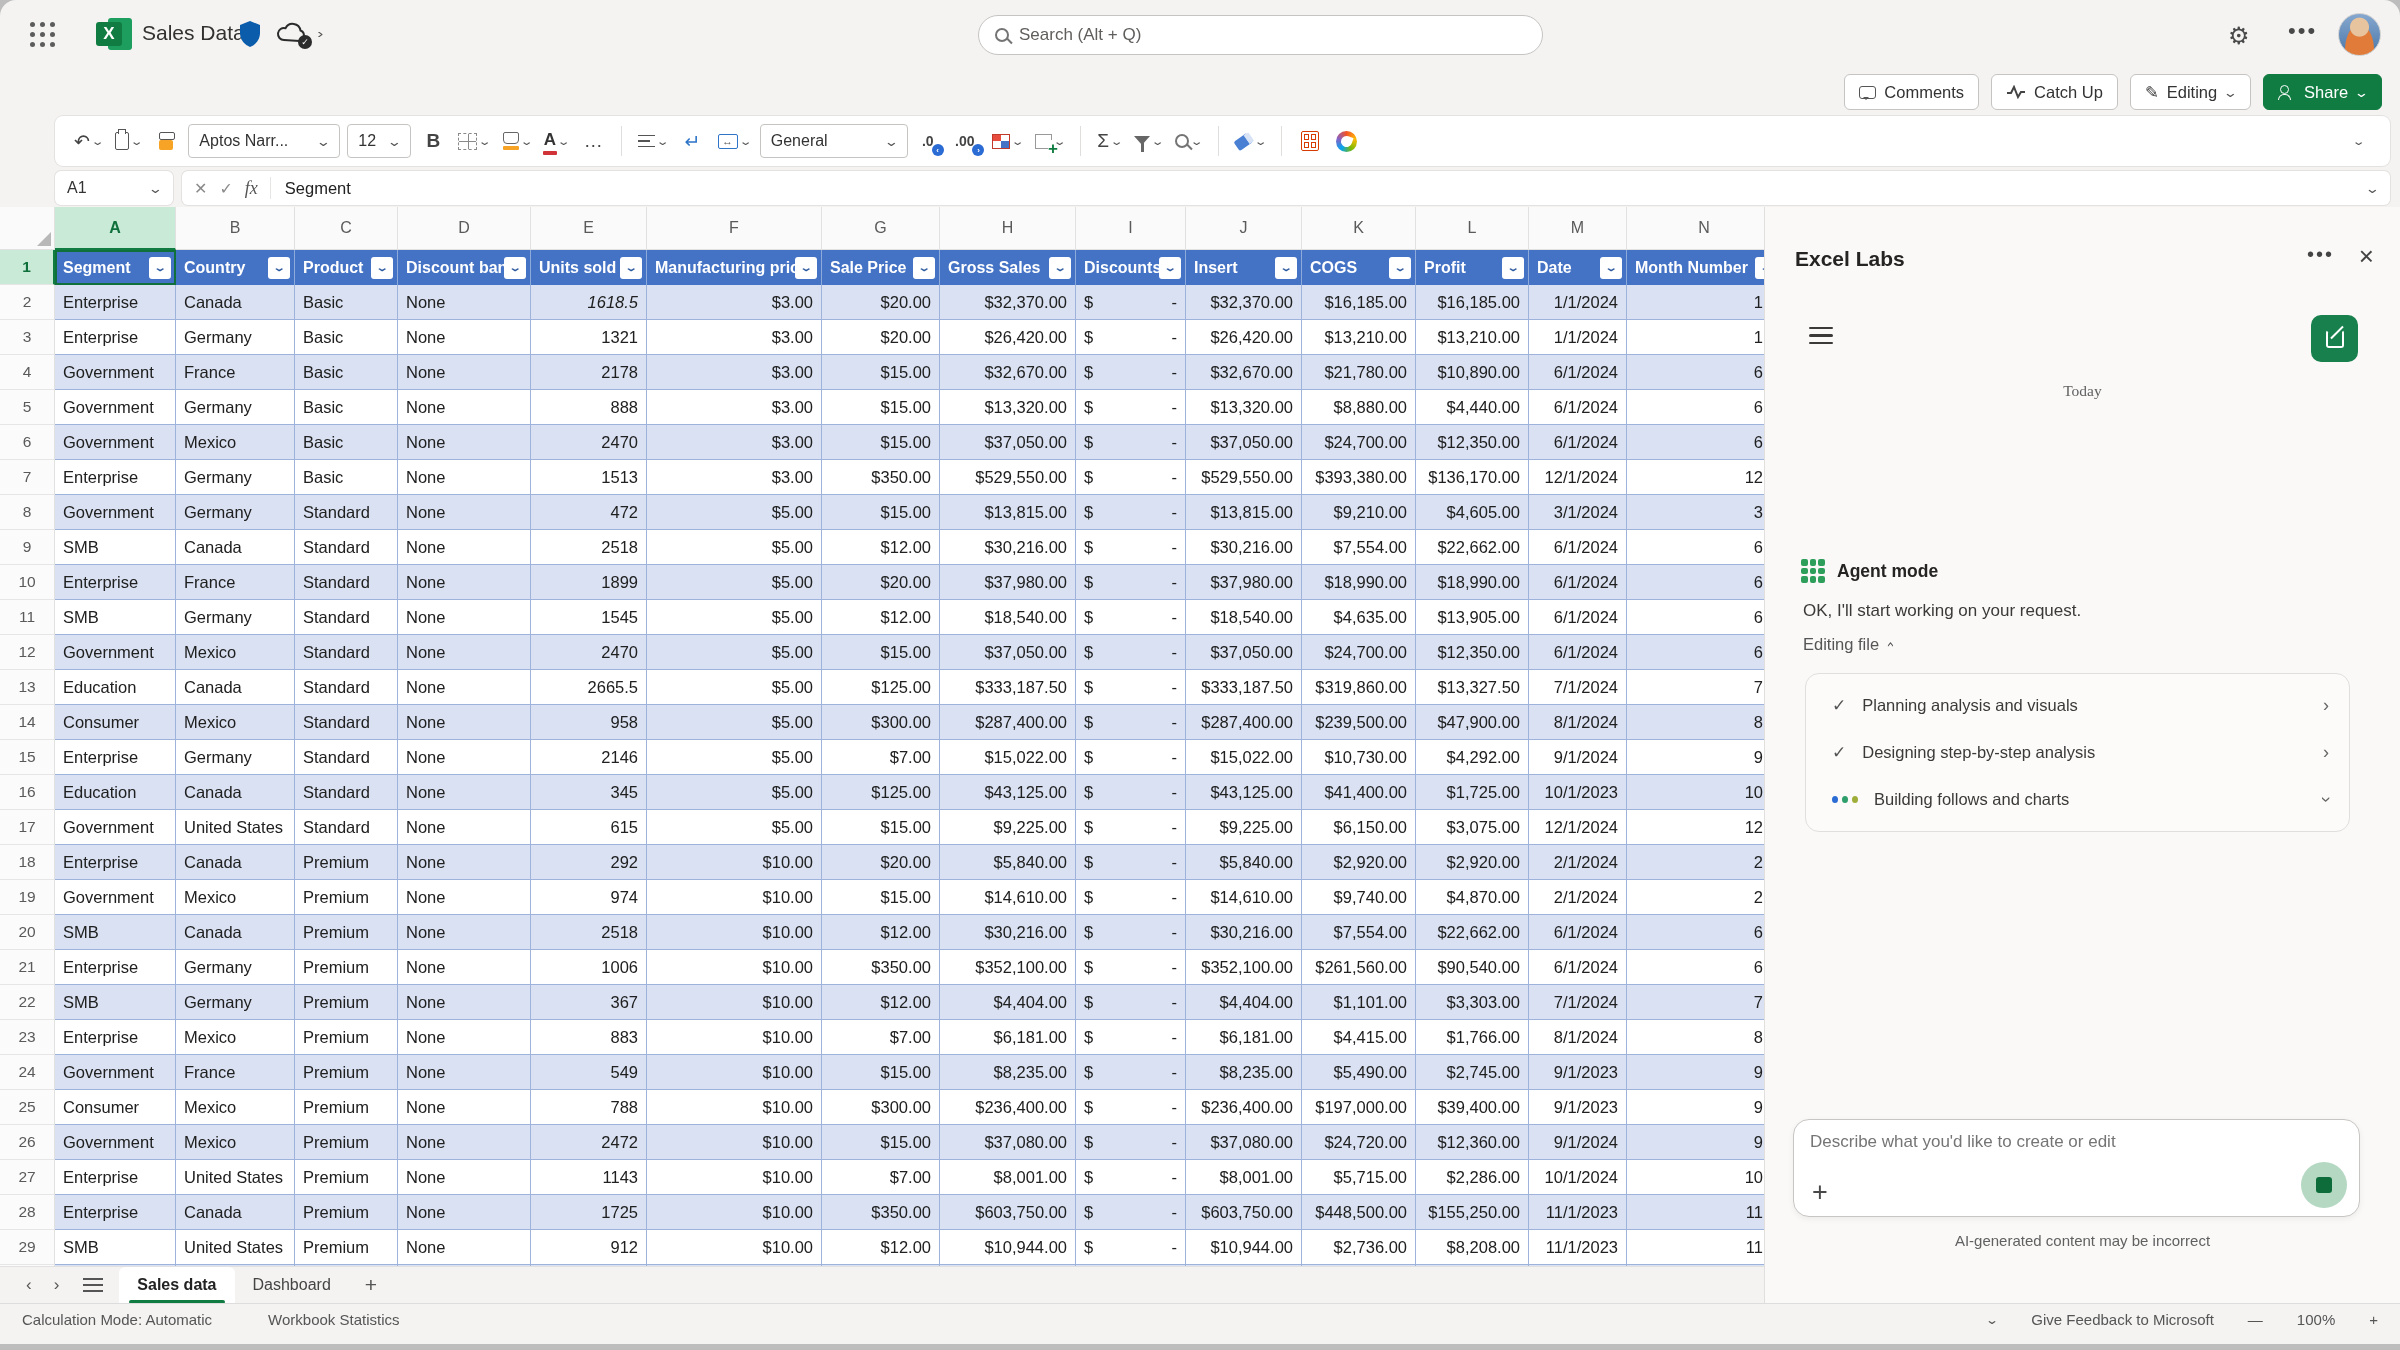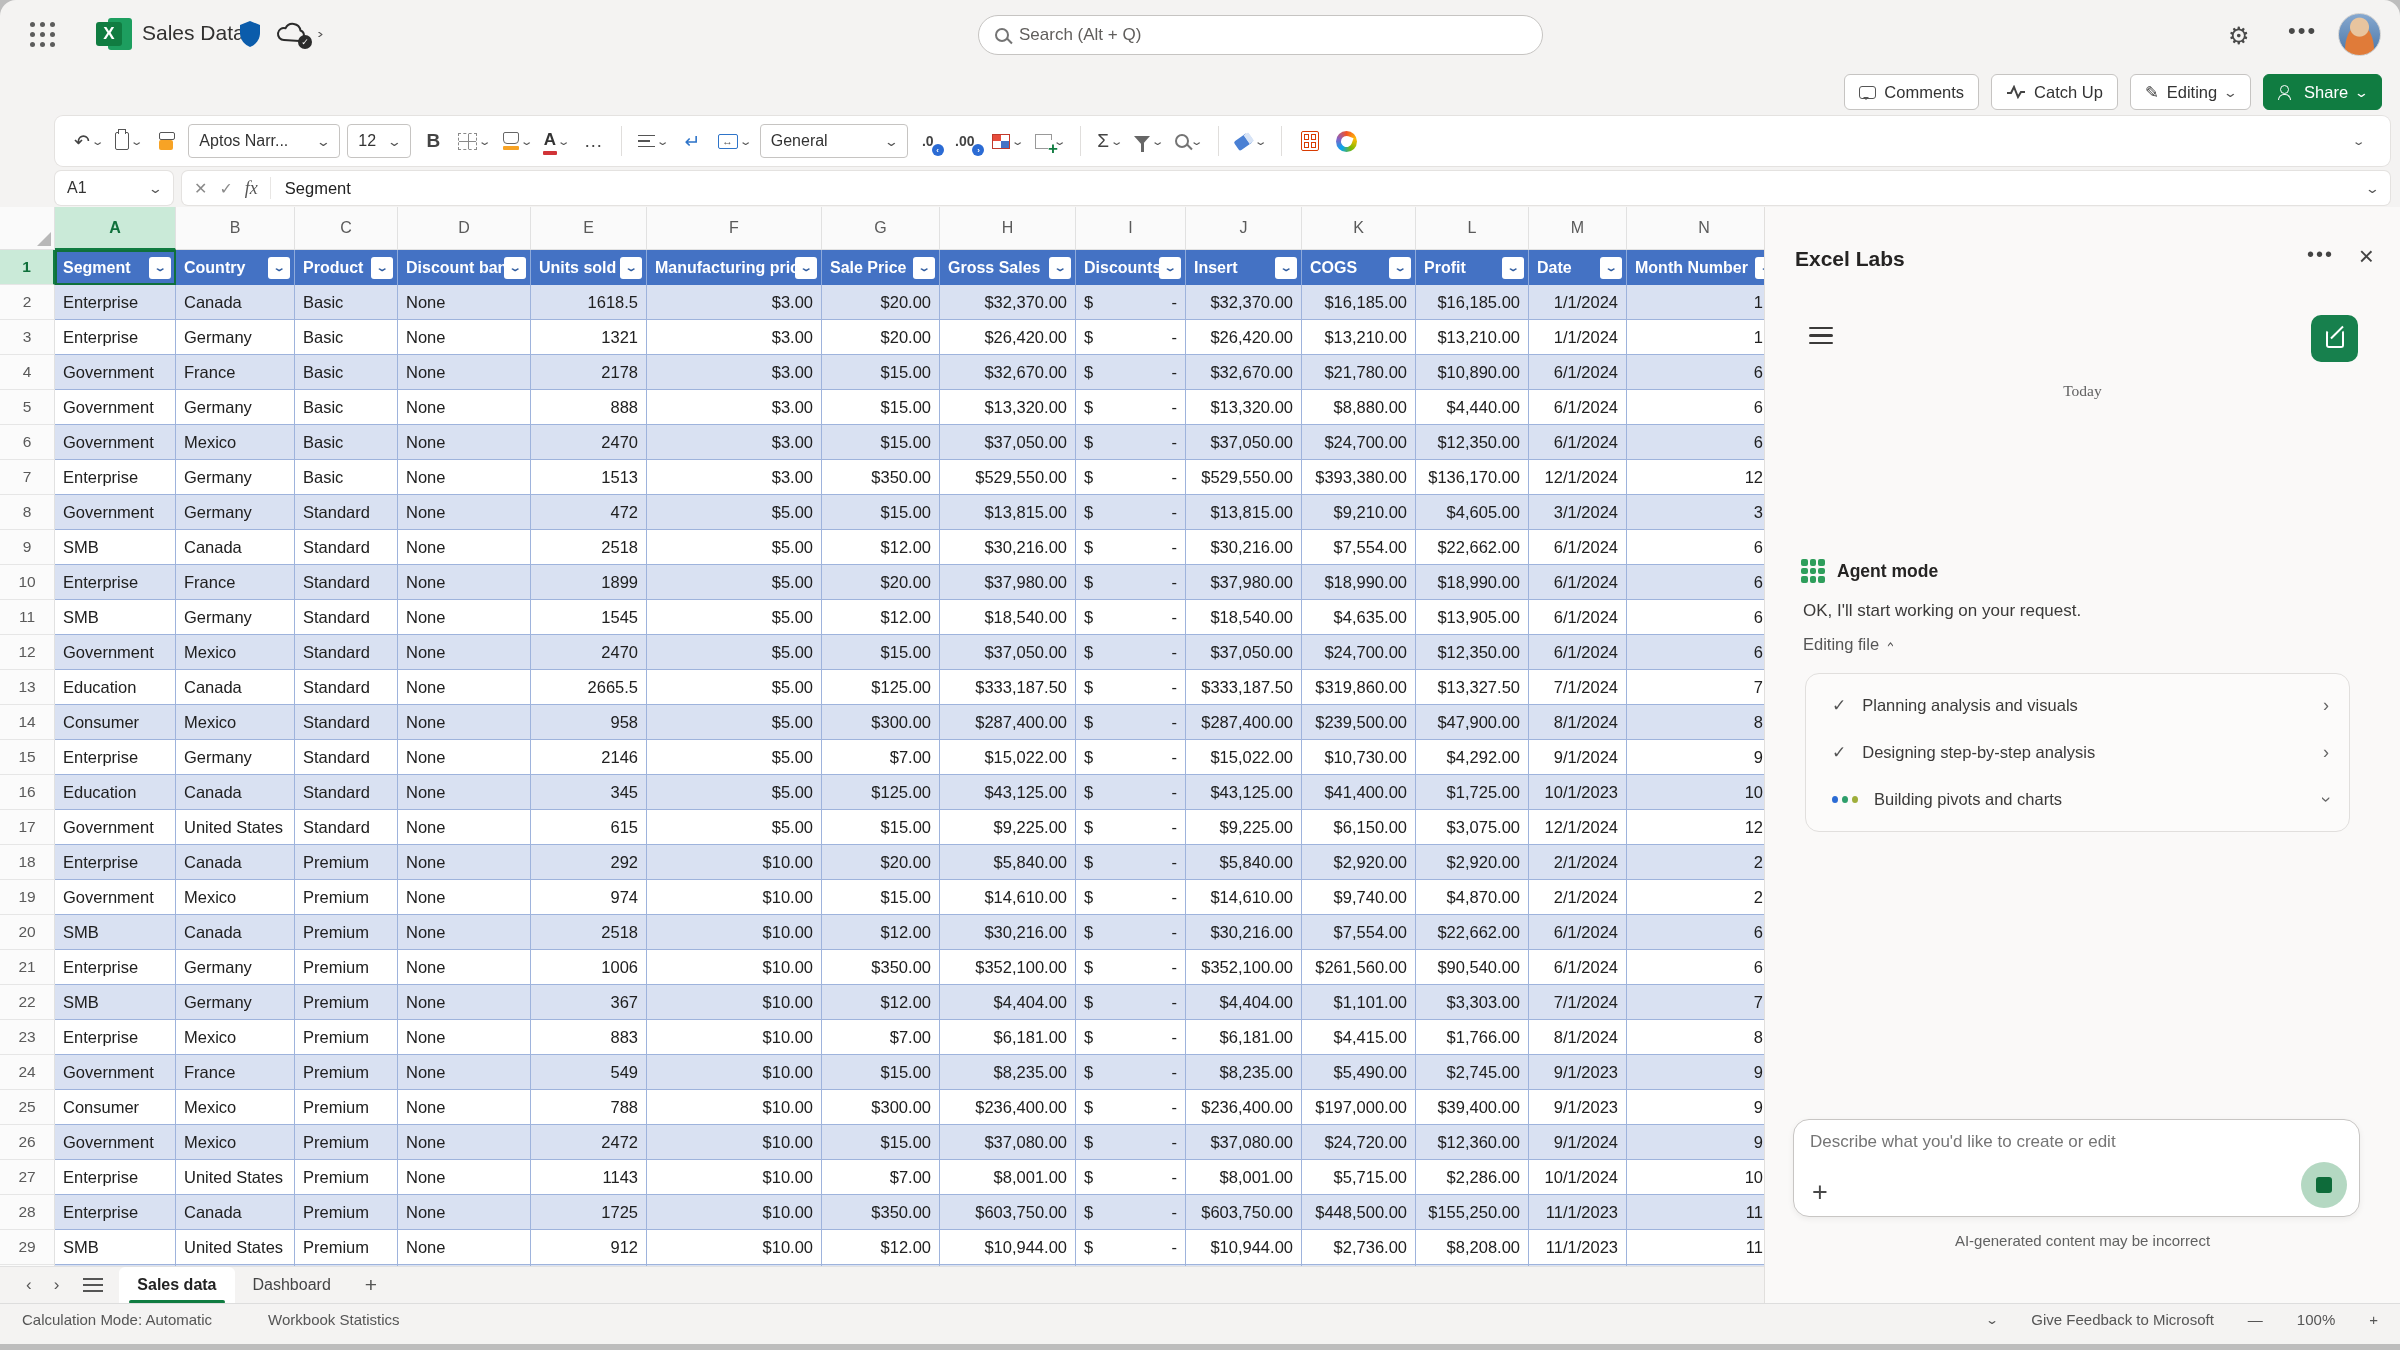--- a/index.html
+++ b/index.html
@@ -482,21 +482,21 @@
             <span>⌄</span>
           </span>
         </div>
       </div>
       <div class="grow drow band">
         <div class="rownum">2</div>
         <div class="dcell" style="width: 121px;">Enterprise</div>
         <div class="dcell" style="width: 119px;">Canada</div>
         <div class="dcell" style="width: 103px;">Basic</div>
         <div class="dcell" style="width: 133px;">None</div>
-        <div class="dcell r" style="width: 116px;">1618.5</div>
+        <div class="dcell r" style="width: 116px; font-style: italic;">1618.5</div>
         <div class="dcell r" style="width: 175px;">$3.00</div>
         <div class="dcell r" style="width: 118px;">$20.00</div>
         <div class="dcell r" style="width: 136px;">$32,370.00</div>
         <div class="dcell split" style="width: 110px;">
           <span>$</span>
           <span>-</span>
         </div>
         <div class="dcell r" style="width: 116px;">$32,370.00</div>
         <div class="dcell r" style="width: 114px;">$16,185.00</div>
         <div class="dcell r" style="width: 113px;">$16,185.00</div>
@@ -1104,21 +1104,21 @@
         <span class="check">✓</span>
         <span class="lbl">Designing step-by-step analysis</span>
         <span class="go">›</span>
       </div>
       <div class="step">
         <span class="dots">
             <i></i>
             <i></i>
             <i></i>
           </span>
-        <span class="lbl">Building pivots and charts</span>
+        <span class="lbl">Building follows and charts</span>
         <span class="go down">›</span>
       </div>
     </div>
     <div class="p-input">
       <input type="text" placeholder="Describe what you'd like to create or edit" style="">
       <div class="p-plus">+</div>
       <div class="p-stop">
           <i></i>
         </div>
     </div>

